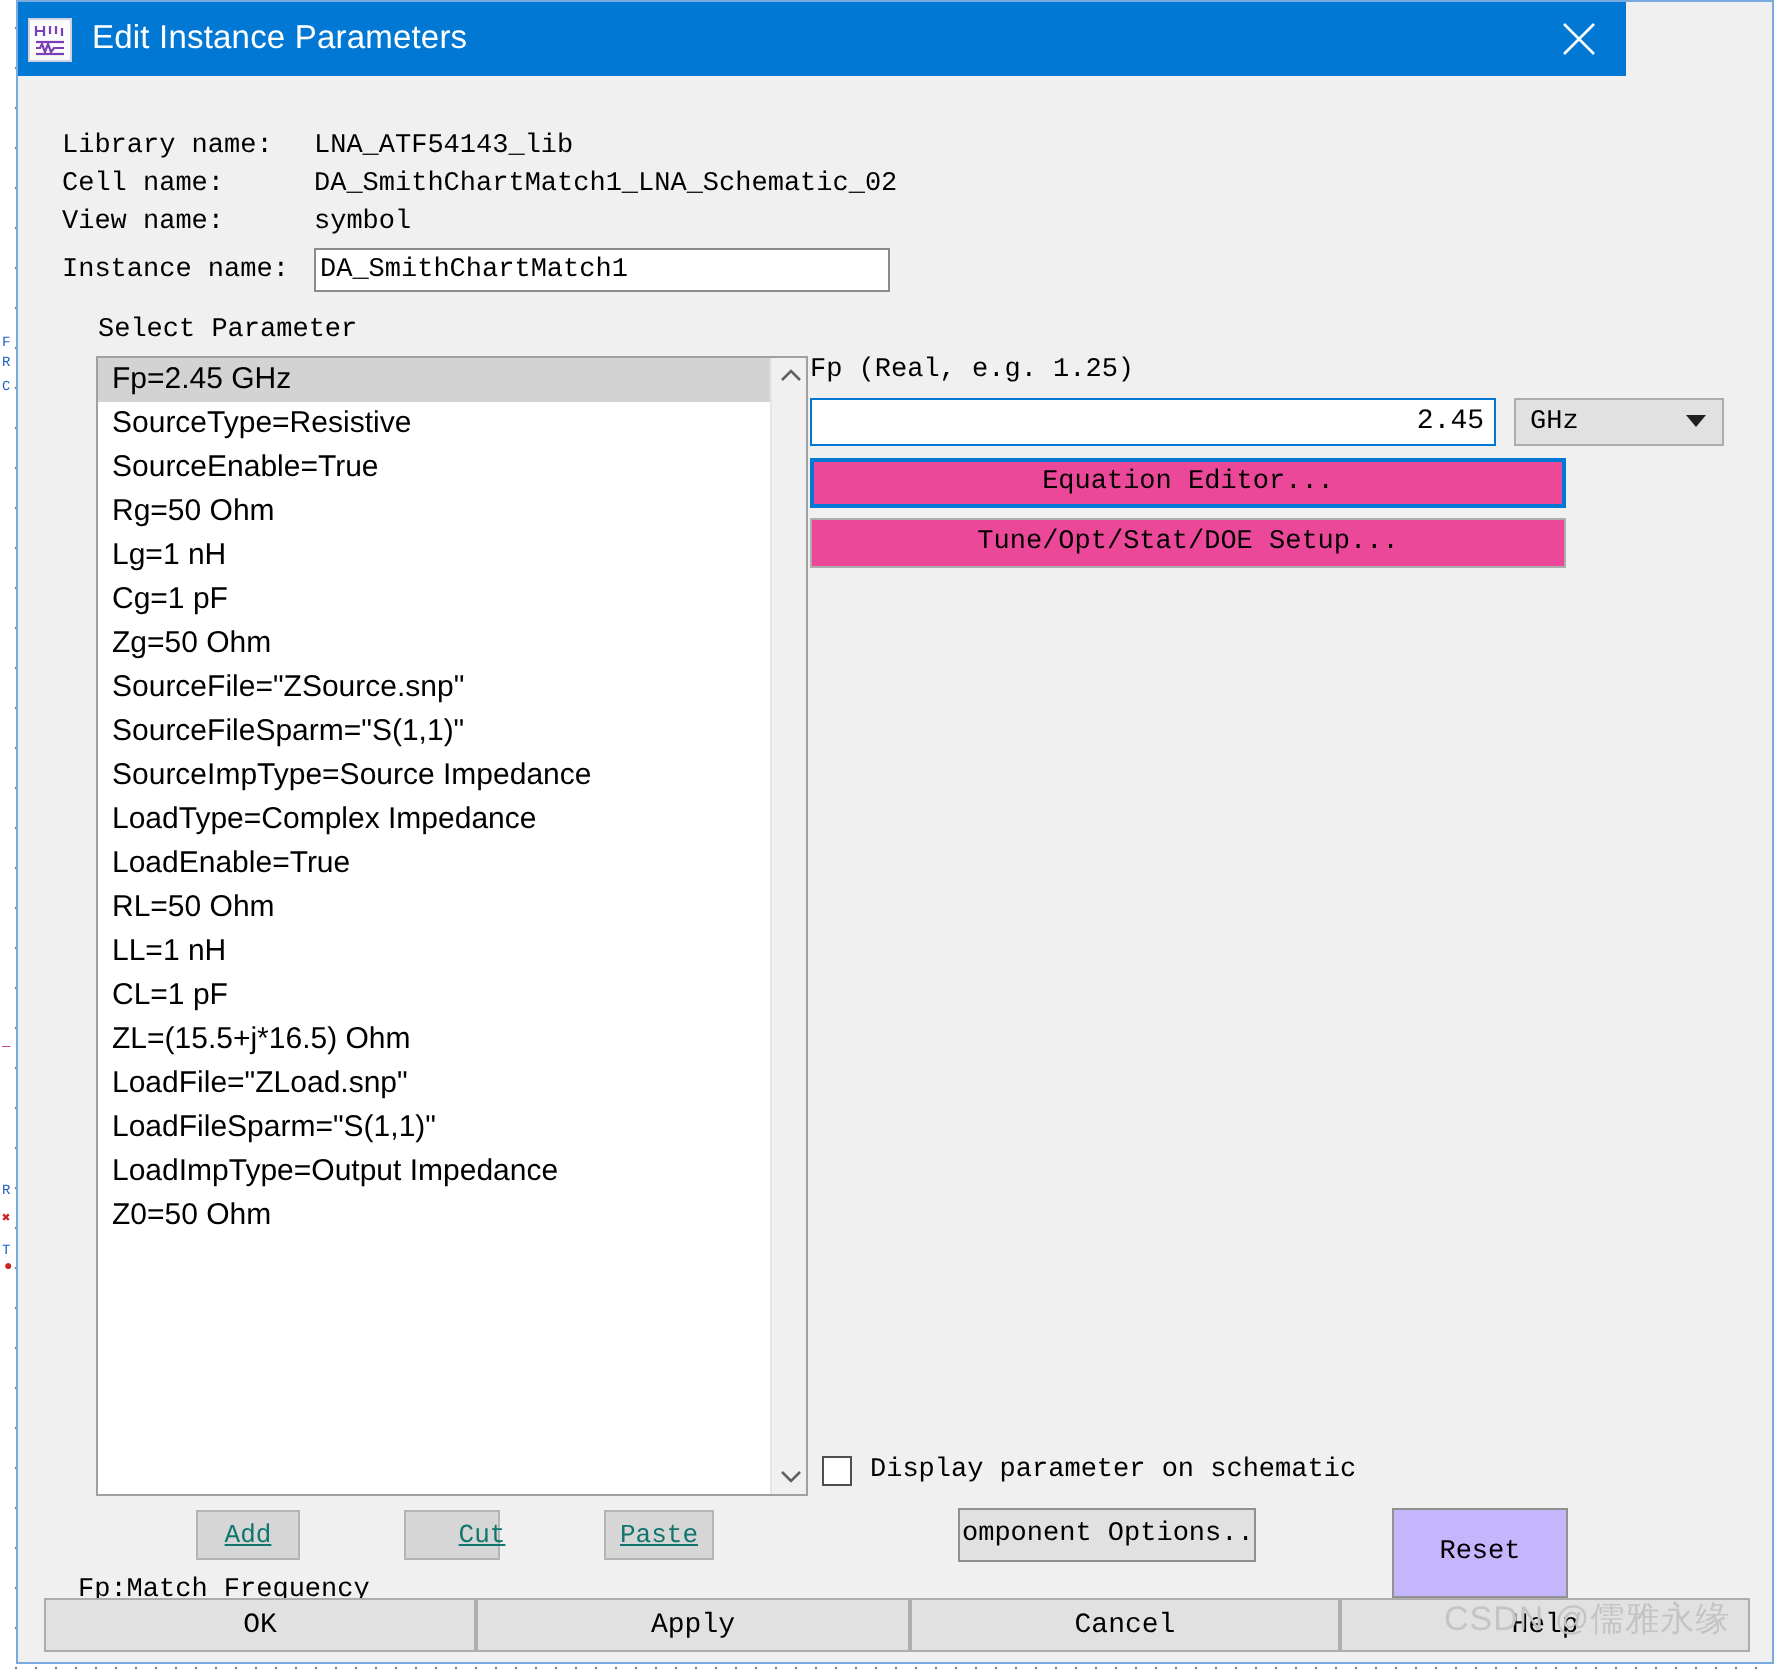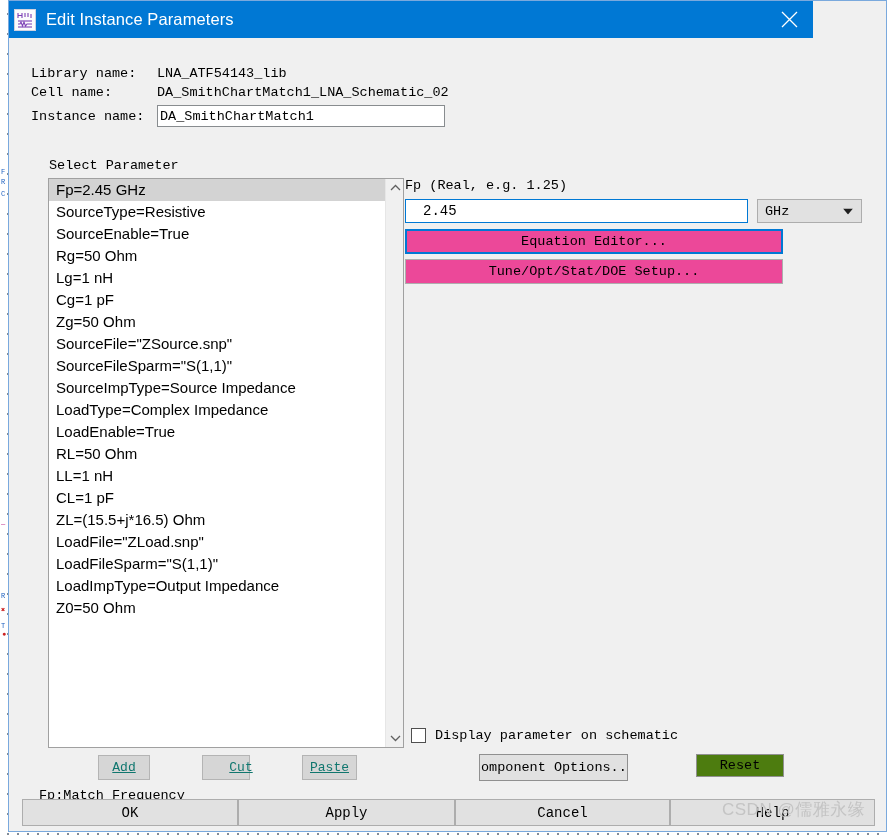--- a/index.html
+++ b/index.html
@@ -231,22 +231,23 @@
     left: 396px;
     top: 161px;
     width: 343px;
     height: 24px;
     box-sizing: border-box;
     border: 1px solid #0078d4;
     background: #ffffff;
     font-family: "Liberation Mono", monospace;
     font-size: 14px;
     color: #000;
-    padding: 0 17px;
+    padding: 0 5px;
     outline: none;
+    text-align: right;
   }
 
   #unit-select {
     position: absolute;
     left: 748px;
     top: 161px;
     width: 105px;
     height: 24px;
     box-sizing: border-box;
     background: #e1e1e1;
@@ -332,23 +333,23 @@
     white-space: nowrap;
     cursor: default;
     padding-left: 1px;
   }
 
   #btn-reset {
     position: absolute;
     left: 687px;
     top: 716px;
     width: 88px;
-    height: 23px;
-    box-sizing: border-box;
-    background: #4d7c0f;
+    height: 45px;
+    box-sizing: border-box;
+    background: #c4b5fd;
     border: 1px solid #909090;
     font-family: "Liberation Mono", monospace;
     font-size: 13.5px;
     color: #000;
     display: flex;
     align-items: center;
     justify-content: center;
     cursor: default;
   }
 
@@ -432,20 +433,24 @@
   <div id="dlg-body">
 
     <div id="info-block">
       <div class="info-row">
         <span class="info-label">Library name:</span>
         <span class="info-value">LNA_ATF54143_lib</span>
       </div>
       <div class="info-row">
         <span class="info-label">Cell name:</span>
         <span class="info-value">DA_SmithChartMatch1_LNA_Schematic_02</span>
+      </div>
+      <div class="info-row">
+        <span class="info-label">View name:</span>
+        <span class="info-value">symbol</span>
       </div>
       <div class="info-row" id="instance-name-row">
         <span class="info-label">Instance name:</span>
         <input id="instance-name-input" type="text" value="DA_SmithChartMatch1" style="">
       </div>
     </div>
 
     <div id="select-param-label">Select Parameter</div>
 
     <div id="param-list-box">

